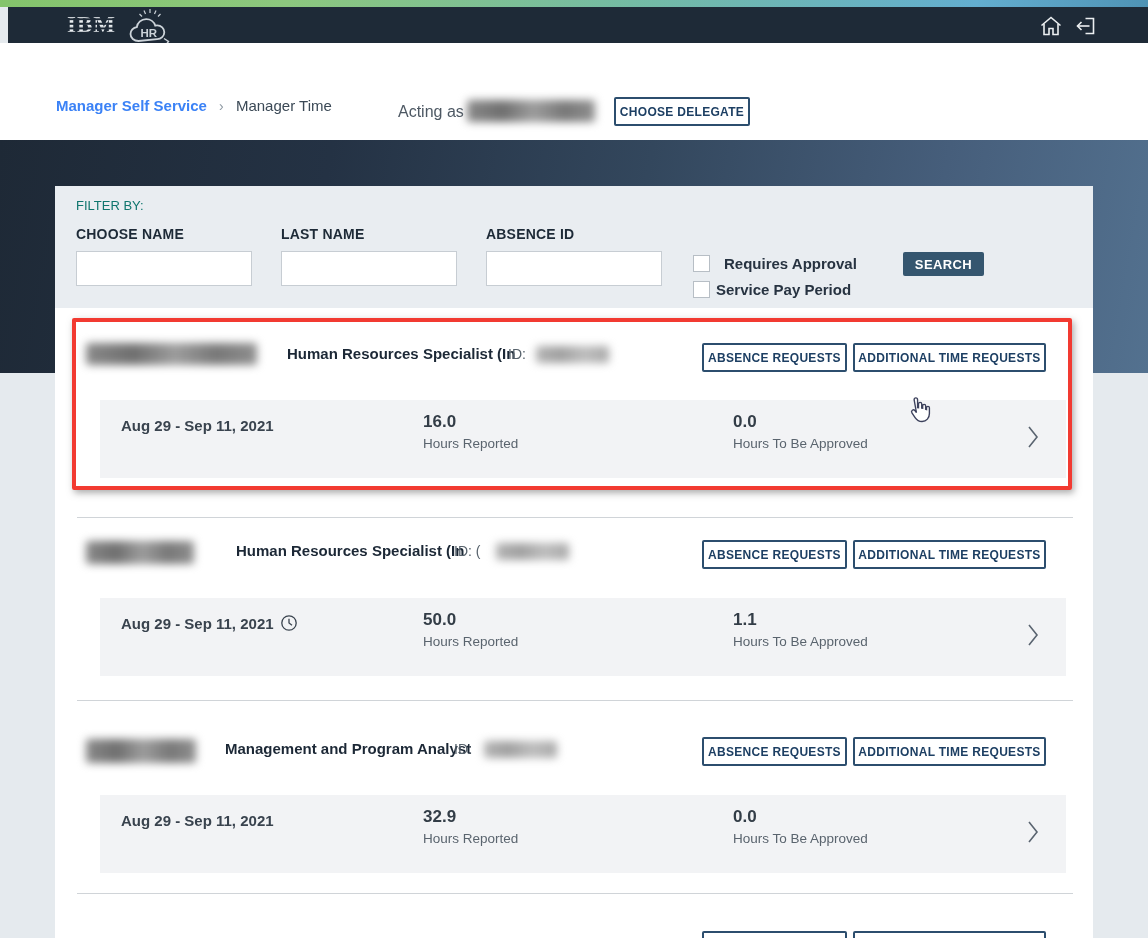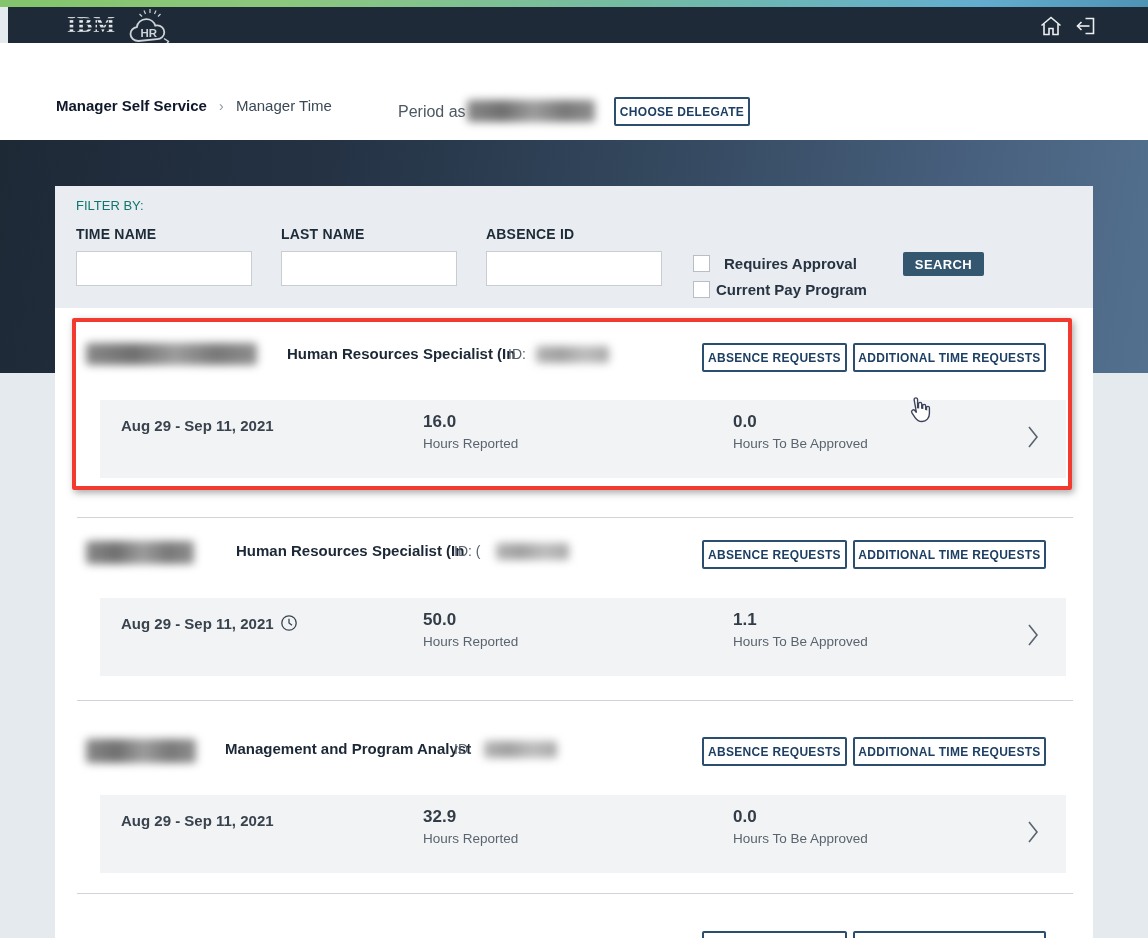--- a/index.html
+++ b/index.html
@@ -10,21 +10,21 @@
   .strip { position:absolute; left:0; top:0; width:1148px; height:7px;
            background:linear-gradient(to right,#84c46c 0%,#8cc77e 25%,#74bba4 55%,#63aed0 85%,#4f93b5 100%); }
   .navbar { position:absolute; left:8px; top:7px; width:1148px; height:36px; background:#1e2a37; }
   .ibm-logo { position:absolute; left:58px; top:4px; }
   .cloud-logo { position:absolute; left:116px; top:0px; }
   .nav-ico { position:absolute; top:7px; width:24px; height:24px; cursor:pointer; }
 
   
   .whiteband { position:absolute; left:0; top:43px; width:1148px; height:97px; background:#ffffff; }
   .crumb { position:absolute; left:56px; top:54px; font-size:15px; color:#253646; }
-  .crumb b { font-weight:bold; color:#0f172a; }
+  .crumb b { font-weight:bold; color:#3b82f6; }
   .crumb .sep { color:#8d98a2; margin:0 8px; font-size:14px; }
   .crumb .cur { color:#3b4956; }
   .acting { position:absolute; left:398px; top:103px; font-size:16px; color:#4d5863; }
   .btn-outline { background:#fff; border:2px solid #2c4e6e; color:#1d3f63; font-weight:bold;
                  font-family:"Liberation Sans",sans-serif; letter-spacing:.3px; border-radius:2px; cursor:pointer; }
   .delegate-btn { position:absolute; left:614px; top:97px; width:136px; height:29px; font-size:12px; }
 
   
   .hero { position:absolute; left:0; top:140px; width:1148px; height:233px;
           background:linear-gradient(100deg,#1e2936 0%,#243244 28%,#33475d 55%,#465e7b 80%,#53718f 100%); }
@@ -110,40 +110,40 @@
     </div>
   </div>
 
   <div class="whiteband">
     <div class="crumb">
       <b>Manager Self Service</b>
       <span class="sep">›</span>
       <span class="cur">Manager Time</span>
     </div>
   </div>
-  <span class="acting">Period as</span>
+  <span class="acting">Acting as</span>
   <span class="blur" style="left:467px; top:100px; width:128px; height:22px;"></span>
   <button class="btn-outline delegate-btn">CHOOSE DELEGATE</button>
 
   <div class="hero"></div>
 
   <div class="card">
 
     <div class="filterbar">
       <div class="f-heading">FILTER BY:</div>
-      <div class="f-label" style="left:21px;">TIME NAME</div>
+      <div class="f-label" style="left:21px;">CHOOSE NAME</div>
       <div class="f-label" style="left:226px;">LAST NAME</div>
       <div class="f-label" style="left:431px;">ABSENCE ID</div>
       <input class="f-input" style="left: 21px;">
       <input class="f-input" style="left: 226px;">
       <input class="f-input" style="left: 431px;">
       <div class="chk" style="left:638px; top:69px;"></div>
       <div class="chk-label" style="left:669px; top:69px;">Requires Approval</div>
       <div class="chk" style="left:638px; top:95px;"></div>
-      <div class="chk-label" style="left:661px; top:95px;">Current Pay Program</div>
+      <div class="chk-label" style="left:661px; top:95px;">Service Pay Period</div>
       <button class="search-btn">SEARCH</button>
     </div>
   </div>
 
   <span class="blur" style="left:86px; top:343px; width:171px; height:22px;"></span>
   <div class="emp-title" style="left:287px; top:345px;">Human Resources Specialist (In</div>
   <div class="emp-id" style="left:508px; top:346px;">ID:</div>
   <span class="blur light" style="left:536px; top:346px; width:73px; height:17px;"></span>
   <button class="btn-outline row-btn" style="left:702px; top:343px; width:145px;">ABSENCE REQUESTS</button>
   <button class="btn-outline row-btn" style="left:853px; top:343px; width:193px;">ADDITIONAL TIME REQUESTS</button>

